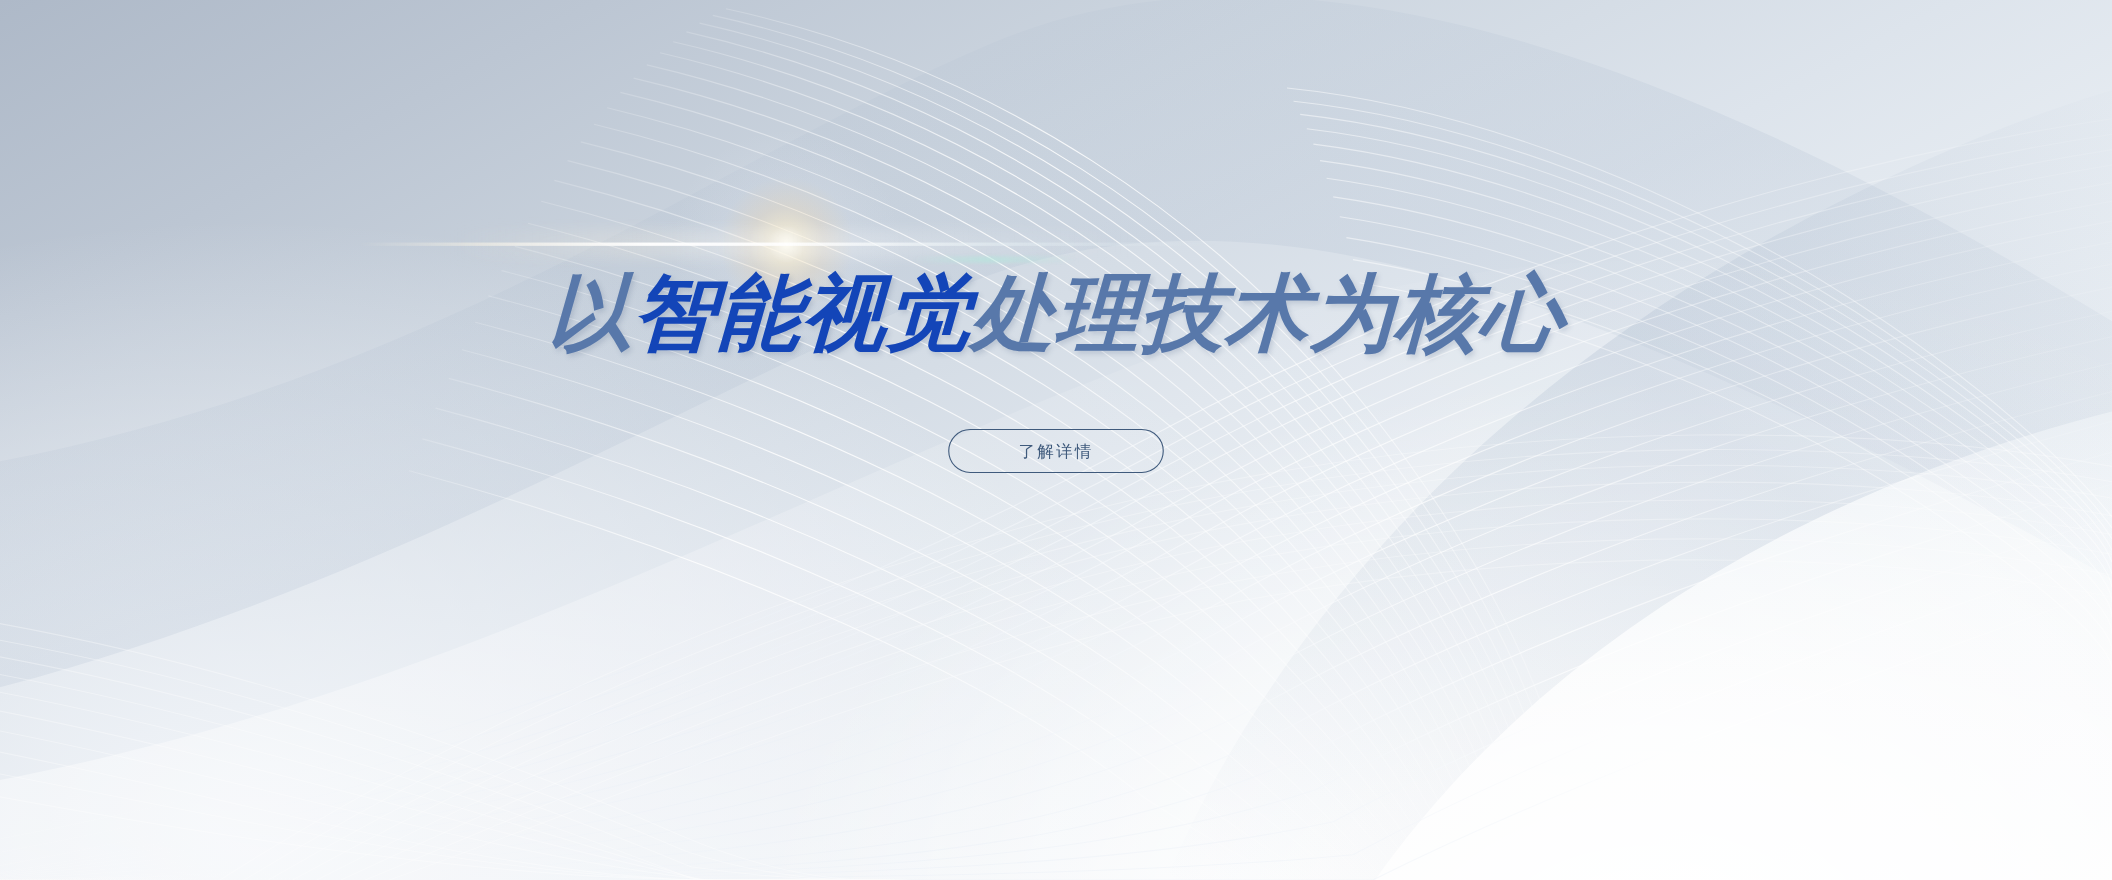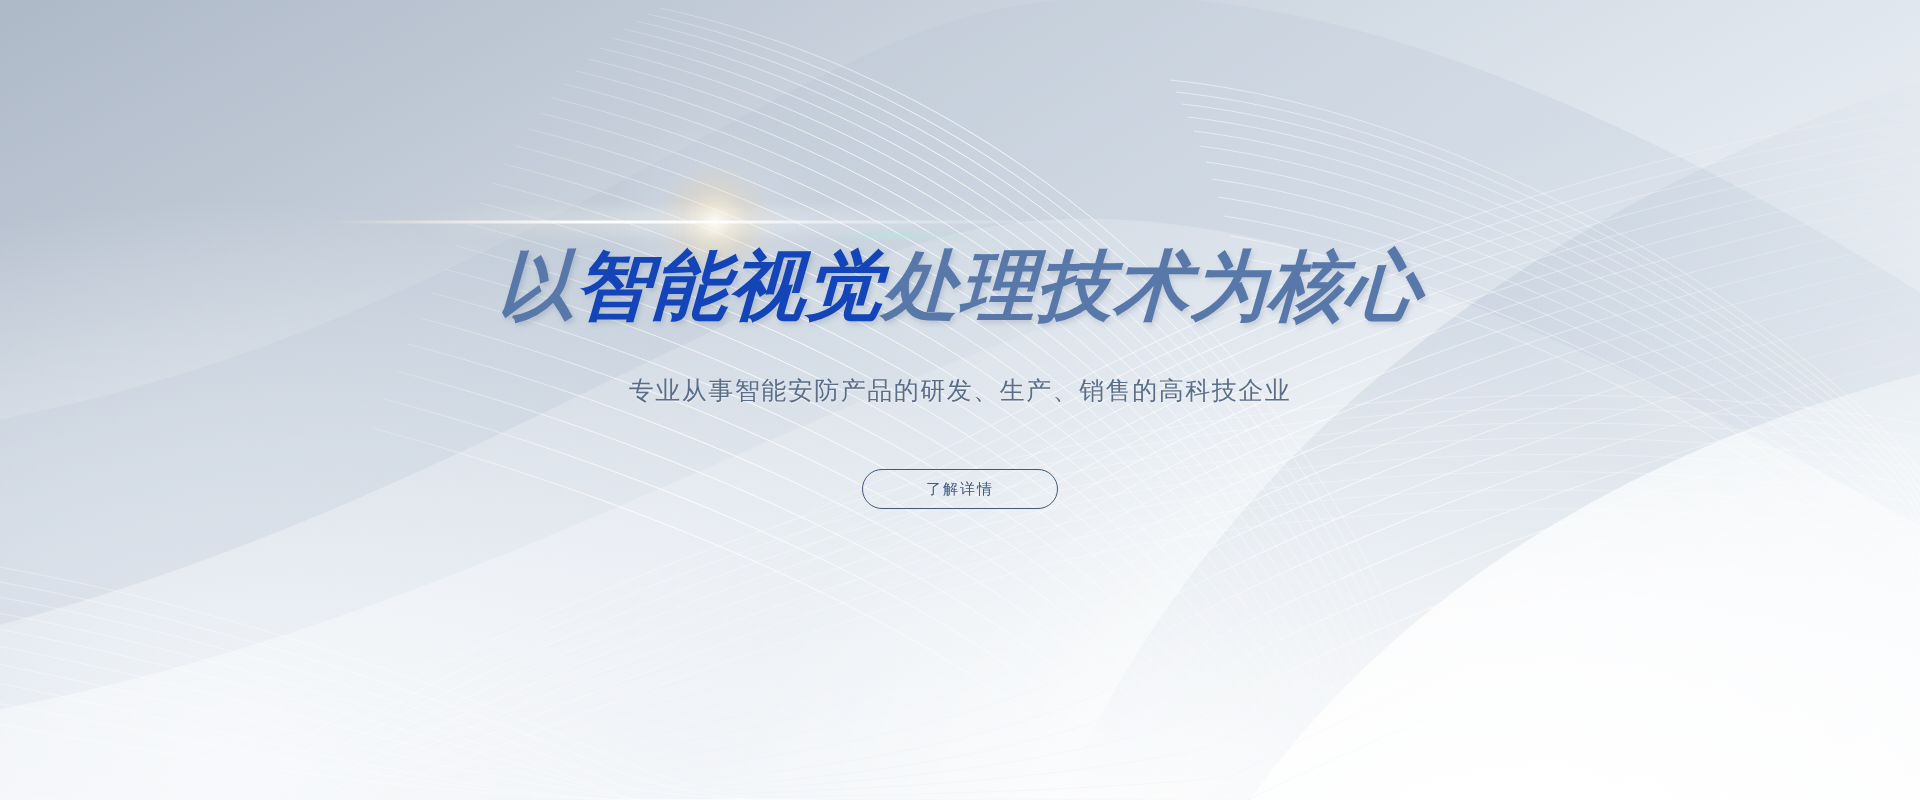--- a/index.html
+++ b/index.html
@@ -273,18 +273,17 @@
   <div class="flare-streak-soft"></div>
   <div class="flare-streak"></div>
   <div class="flare-teal"></div>
 
   <div class="content">
 
     <h1 class="headline">
       <span class="seg-muted">以</span><span class="seg-accent">智能视觉</span><span class="seg-muted">处理技术为核心</span>
     </h1>
 
-    <p class="subtitle">专业从事智能安防产品的研发、生产、销售的高科技企业</p>
 
     <button class="cta">了解详情</button>
 
   </div>
 </div>
 
 </body></html>

